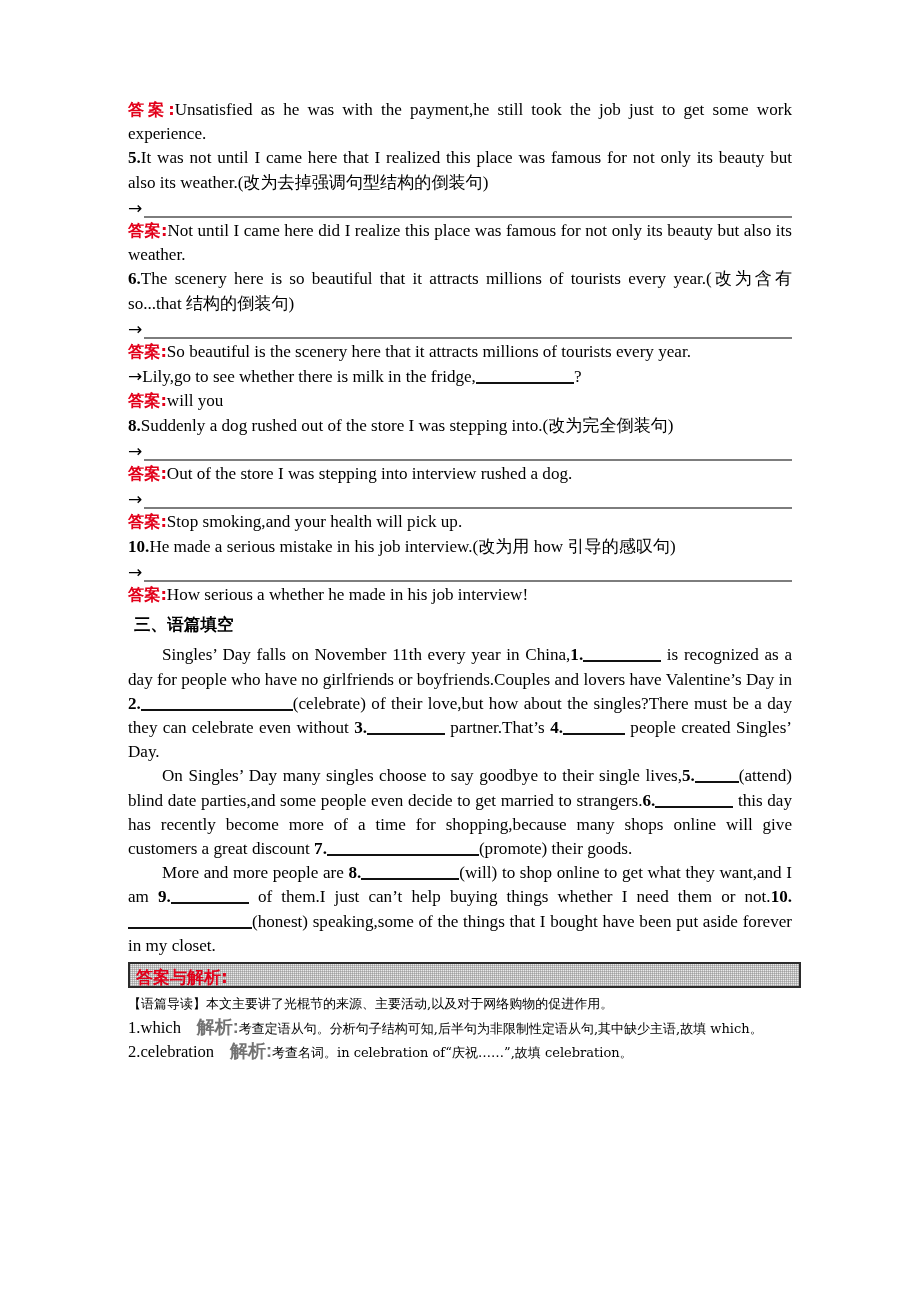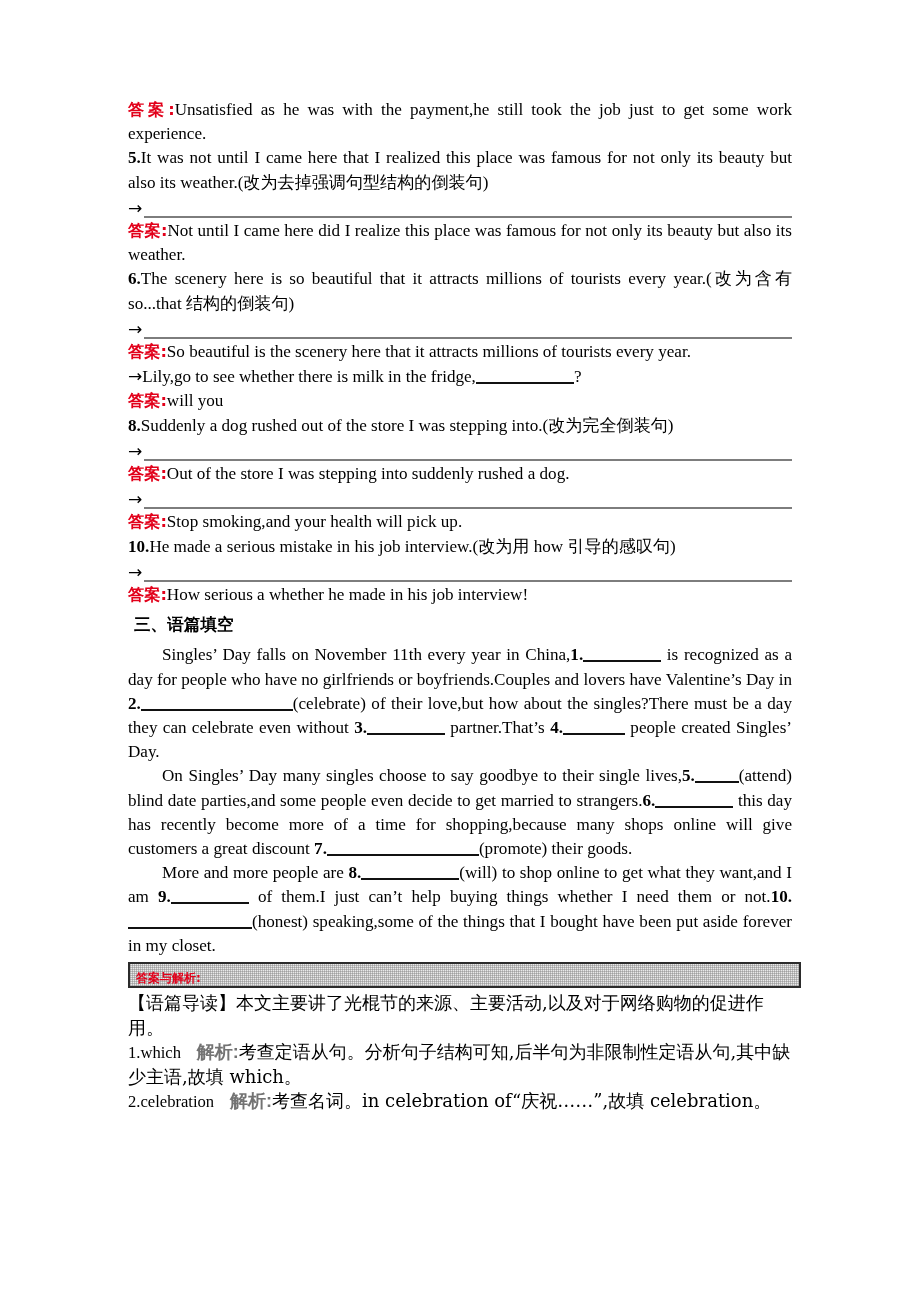--- a/index.html
+++ b/index.html
@@ -45,21 +45,21 @@
     color: #737373;
     font-family: Liberation Sans, sans-serif;
     font-weight: 700;
     font-size: 18px;
   }
   .num {
     font-weight: 700;
   }
   .cn-serif {
     font-family: "DejaVu Serif", "Liberation Serif", serif;
-    font-size: 18px;
+    font-size: 13px;
   }
   
   .arrow-row {
     display: flex;
     align-items: flex-end;
     font-size: 17.1px;
     line-height: 24.2px;
     height: 24.2px;
   }
   .arrow-row .arrow {
@@ -109,21 +109,21 @@
     background-color: #e9e9e9;
     background-image:
       repeating-linear-gradient(0deg,  rgba(120,120,120,.40) 0 1px, transparent 1px 2px),
       repeating-linear-gradient(90deg, rgba(120,120,120,.40) 0 1px, transparent 1px 2px);
     height: 26px;
     line-height: 26px;
     padding: 0 0 0 6px;
     box-sizing: border-box;
     width: 673px;
   }
-  .ans-box .ans-label { font-size: 12px; }
+  .ans-box .ans-label { font-size: 17px; }
 
   .analysis-line {
     font-size: 16.6px;
     line-height: 23.6px;
     margin: 0;
     font-family: "DejaVu Serif", "Liberation Serif", serif;
   }
   .en { font-family: "Liberation Serif", serif; }
 </style>
 </head>
@@ -149,21 +149,21 @@
     <p class="para"><span class="ans-label">答案:</span><span class="en">So beautiful is the scenery here that it attracts millions of tourists every year.</span></p>
 
     <p class="para"><span class="arrow-inline">→</span><span class="en">Lily,go to see whether there is milk in the fridge,</span><span class="blank b-lg"></span><span class="en">?</span></p>
     <p class="para"><span class="ans-label">答案:</span><span class="en">will you</span></p>
 
     <p class="para"><span class="num">8.</span><span>Suddenly a dog rushed out of the store I was stepping into.(改为完全倒装句)</span></p>
     <div class="arrow-row">
         <span class="arrow">→</span>
         <span class="rule"></span>
       </div>
-    <p class="para"><span class="ans-label">答案:</span><span class="en">Out of the store I was stepping into suddenly rushed a dog.</span></p>
+    <p class="para"><span class="ans-label">答案:</span><span class="en">Out of the store I was stepping into interview rushed a dog.</span></p>
 
     <div class="arrow-row">
         <span class="arrow">→</span>
         <span class="rule"></span>
       </div>
     <p class="para"><span class="ans-label">答案:</span><span class="en">Stop smoking,and your health will pick up.</span></p>
 
     <p class="para"><span class="num">10.</span><span>He made a serious mistake in his job interview.(改为用 how 引导的感叹句)</span></p>
     <div class="arrow-row">
         <span class="arrow">→</span>

